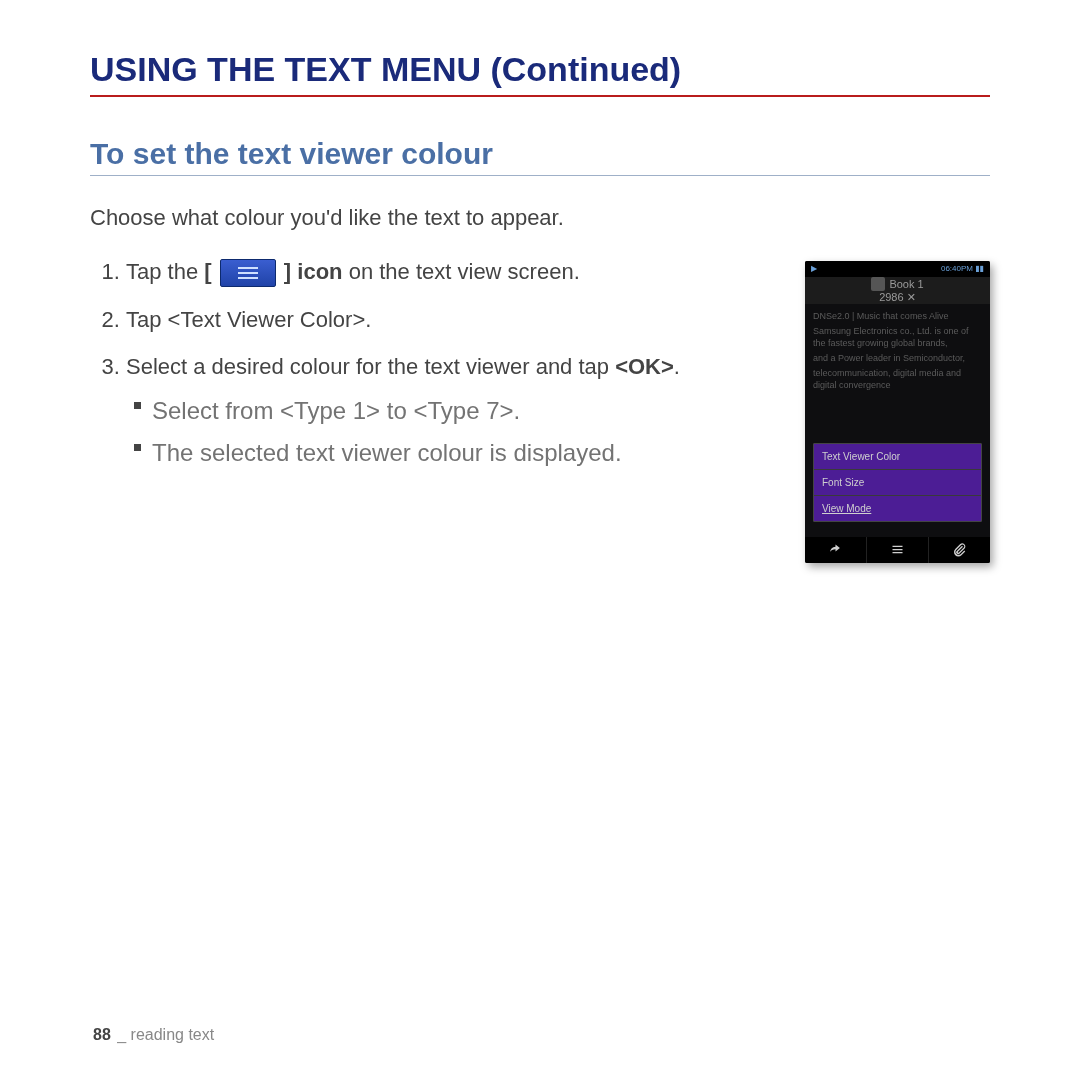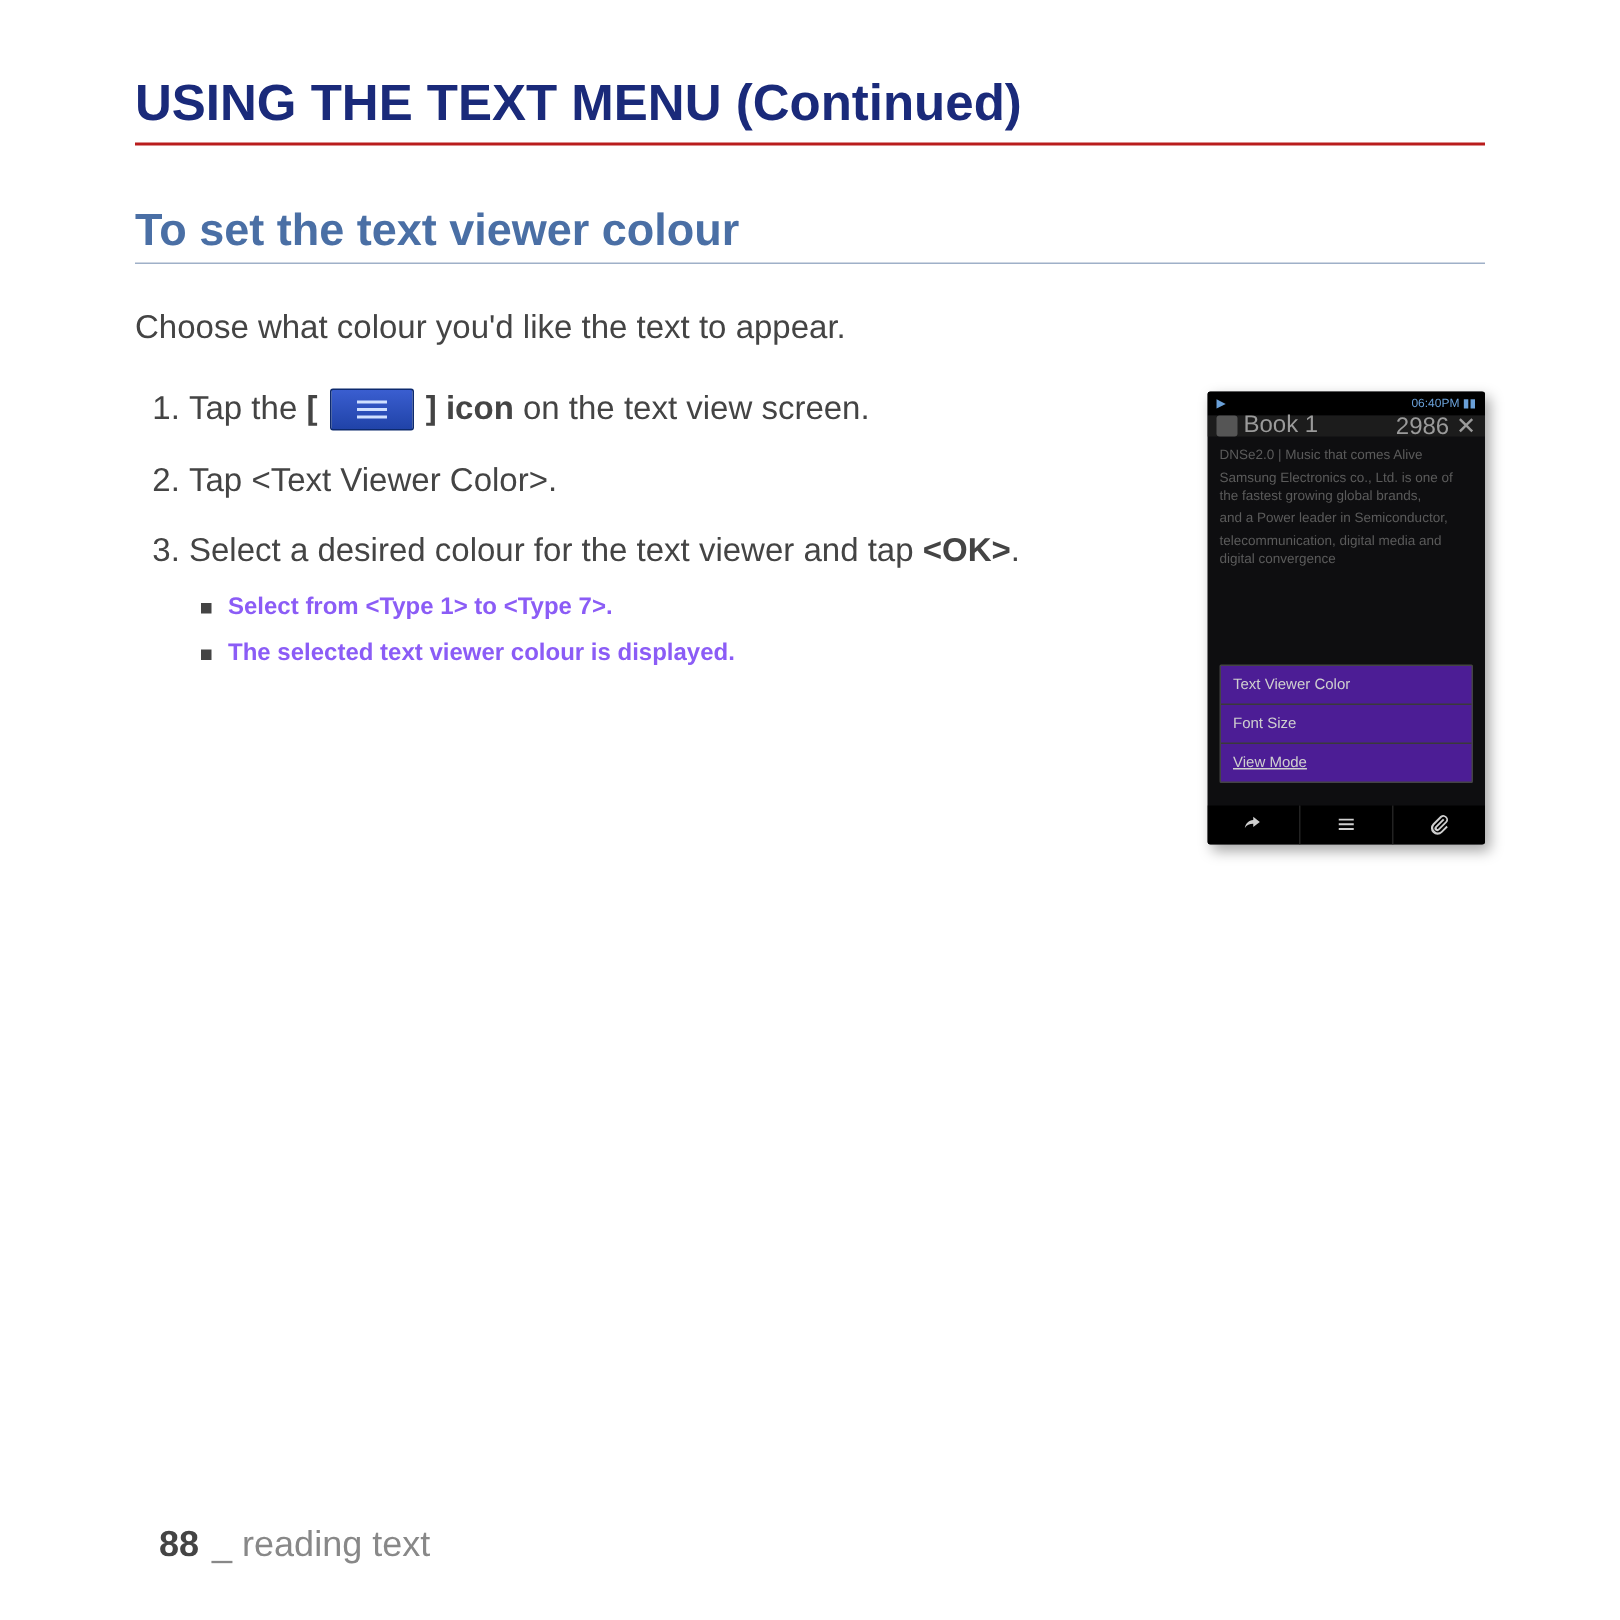--- a/index.html
+++ b/index.html
@@ -8,38 +8,38 @@
   .section-indent{}
   .h2{font-size:30px;font-weight:bold;color:#4a6fa5;padding-bottom:4px;border-bottom:1px solid #9fb0c8;margin:0 0 28px 0;}
   .intro{font-size:22px;color:#444;margin:0 0 24px 0;line-height:1.3;}
   .columns{display:flex;align-items:flex-start;}
   .instructions{flex:1 1 auto;padding-right:36px;}
   ol.steps{list-style:decimal;margin:0;padding-left:36px;font-size:22px;color:#444;}
   ol.steps>li{margin-bottom:18px;line-height:1.35;}
   ol.steps>li .b{font-weight:bold;}
   .menu-icon-inl{display:inline-block;width:54px;height:26px;background:linear-gradient(180deg,#3a5ed0 0%,#2043a8 100%);border:1px solid #0d2a6e;border-radius:2px;vertical-align:middle;margin:0 2px;position:relative;}
   .menu-icon-inl::before{content:"";position:absolute;left:17px;right:17px;top:7px;height:2px;background:#cfe0ff;box-shadow:0 5px 0 #cfe0ff,0 10px 0 #cfe0ff;}
-  ul.sub{list-style:none;margin:12px 0 0 0;padding:0 0 0 8px;font-size:16px;color:#8b5cf6;font-weight:bold;}
+  ul.sub{list-style:none;margin:12px 0 0 0;padding:0 0 0 8px;font-size:24px;color:#737373;}
   ul.sub li{position:relative;padding-left:18px;margin-bottom:8px;line-height:1.4;}
   ul.sub li::before{content:"";position:absolute;left:0;top:8px;width:7px;height:7px;background:#444;}
   .device{flex:0 0 auto;width:185px;height:302px;background:#0e0e10;border-radius:2px;box-shadow:3px 4px 9px rgba(0,0,0,0.35);position:relative;overflow:hidden;color:#8d8d8d;margin-top:4px;}
   .d-status{height:16px;background:#000;display:flex;justify-content:space-between;align-items:center;padding:0 6px;font-size:8px;color:#6aa0d8;}
-  .d-title{height:14px;background:#1c1c1c;display:flex;align-items:center;padding:0 6px;font-size:16px;color:#9a9a9a;justify-content:space-between;}
+  .d-title{height:27px;background:#1c1c1c;display:flex;align-items:center;padding:0 6px;font-size:11px;color:#9a9a9a;justify-content:space-between;flex-direction:column;}
   .d-title .book-icon{width:14px;height:14px;background:#555;border-radius:2px;margin-right:4px;display:inline-block;}
   .d-title .left{display:flex;align-items:center;}
   .d-body{padding:6px 8px 0 8px;font-size:9px;line-height:1.35;color:#5b5b5b;height:140px;overflow:hidden;}
   .d-body p{margin:0 0 3px 0;}
   .d-menu{position:absolute;left:8px;right:8px;top:182px;background:#4c1d95;border:1px solid #444;border-radius:1px;}
   .d-menu .item{font-size:10px;color:#cfcfcf;padding:7px 8px;border-bottom:1px solid #3a3a3a;}
   .d-menu .item:last-child{border-bottom:none;text-decoration:underline;}
   .d-bottom{position:absolute;left:0;right:0;bottom:0;height:26px;background:#000;display:flex;}
   .d-bottom .cell{flex:1;display:flex;align-items:center;justify-content:center;color:#cfcfcf;font-size:14px;border-right:1px solid #222;}
   .d-bottom .cell:last-child{border-right:none;}
   .d-bottom svg{width:15px;height:15px;fill:#cfcfcf;}
-  .footer{position:absolute;bottom:36px;left:106px;font-size:24px;color:#888;}
+  .footer{position:absolute;bottom:36px;left:93px;font-size:16px;color:#888;}
   .footer .pg{color:#444;font-weight:bold;margin-right:2px;}
 </style>
 </head>
 <body>
 
 <div class="page">
   <h1 class="h1">USING THE TEXT MENU (Continued)</h1>
 
   <div class="section-indent">
     <h2 class="h2">To set the text viewer colour</h2>

